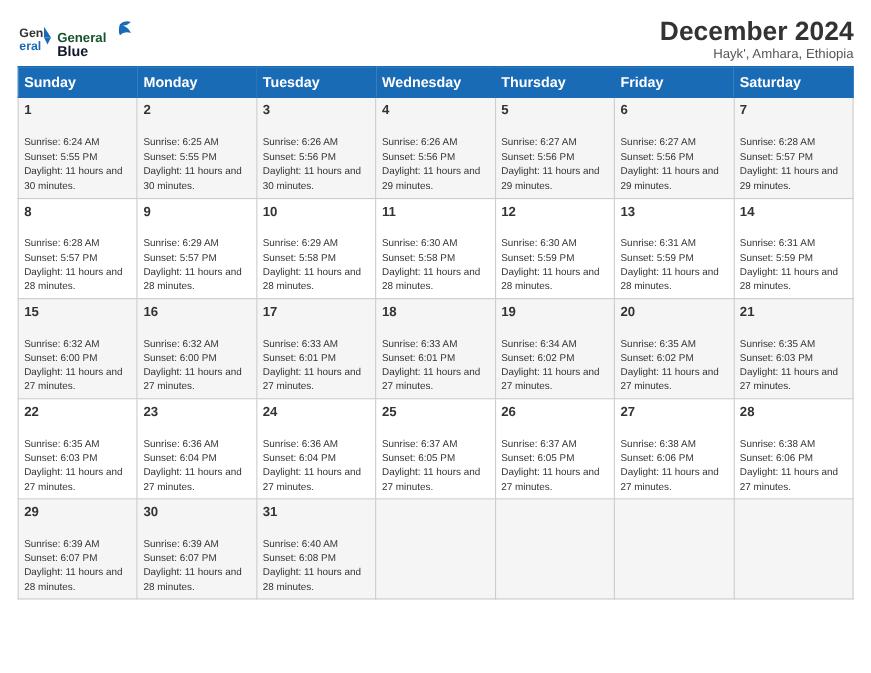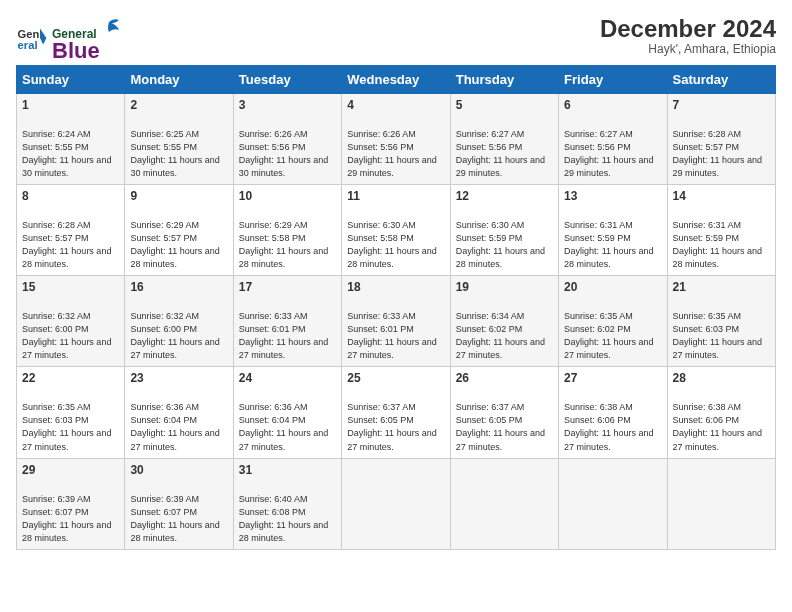--- a/index.html
+++ b/index.html
@@ -91,21 +91,21 @@
       <polygon points="30,8 38,20 30,20" fill="#1a6bb5"></polygon>
       <polygon points="30,20 38,20 34,28" fill="#1a6bb5"></polygon>
     </svg>
     <div>
       <div style="display:flex;align-items:baseline;gap:0;">
         <span style="font-size:12px;font-weight:bold;color:#14532d;">General</span>
         <svg width="22" height="22" viewBox="0 0 22 22" style="margin-left:2px;">
           <path d="M10,6 Q14,2 20,4 Q16,8 12,7 Q18,9 20,14 Q14,12 10,16 Q8,12 10,6Z" fill="#1a6bb5"></path>
         </svg>
       </div>
-      <div style="font-size:22px;font-weight:bold;color:#701a75;line-height:0.9;">Blue</div>
+      <div style="font-size:13px;font-weight:bold;color:#0f172a;line-height:0.9;">Blue</div>
     </div>
   </div>
   <div class="title-block">
     <div class="month-title">December 2024</div>
     <div class="subtitle">Hayk', Amhara, Ethiopia</div>
   </div>
 </div>
 
 <table>
   <thead>

